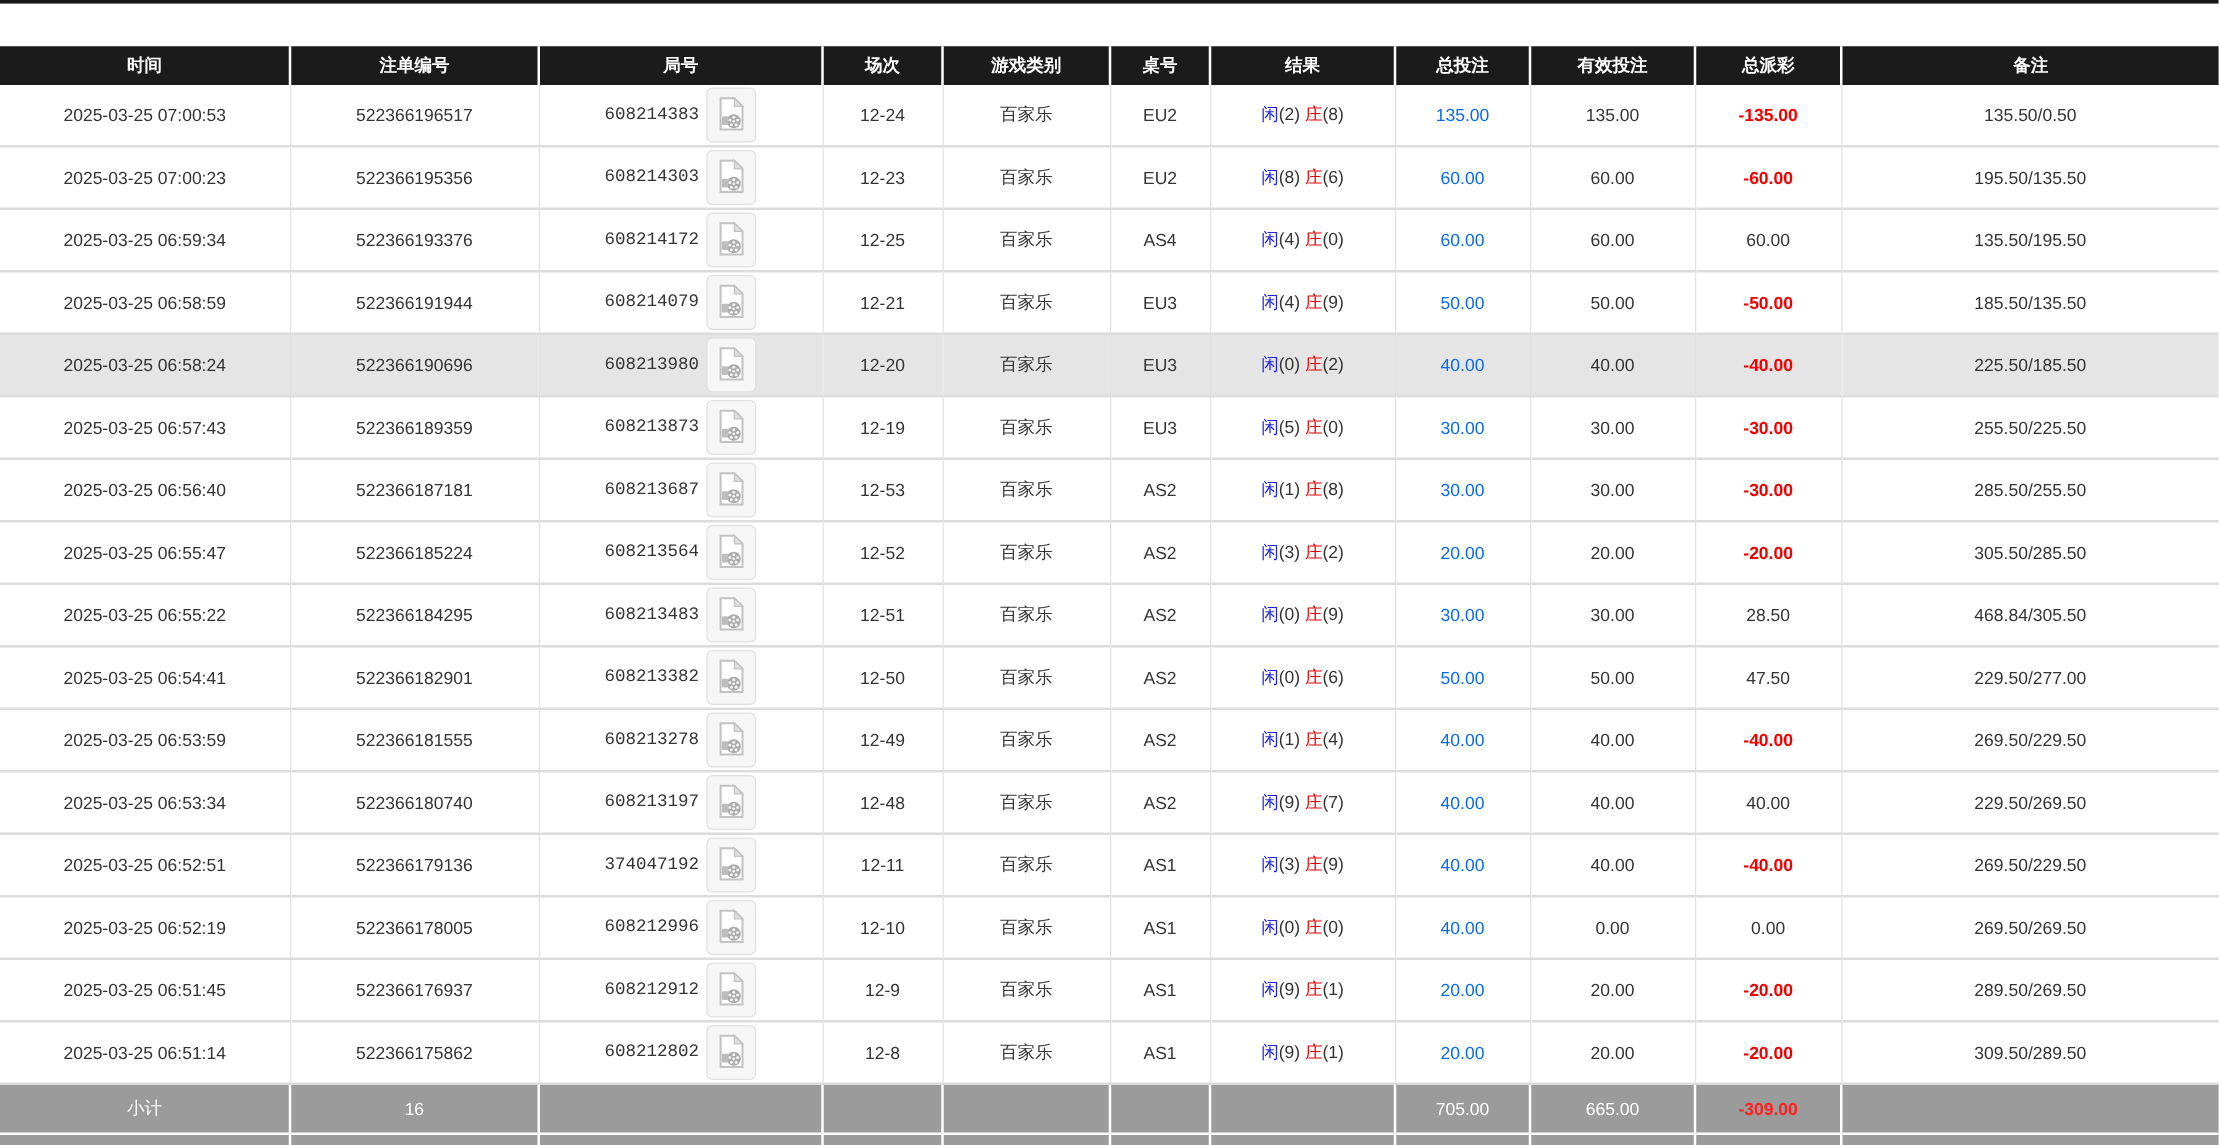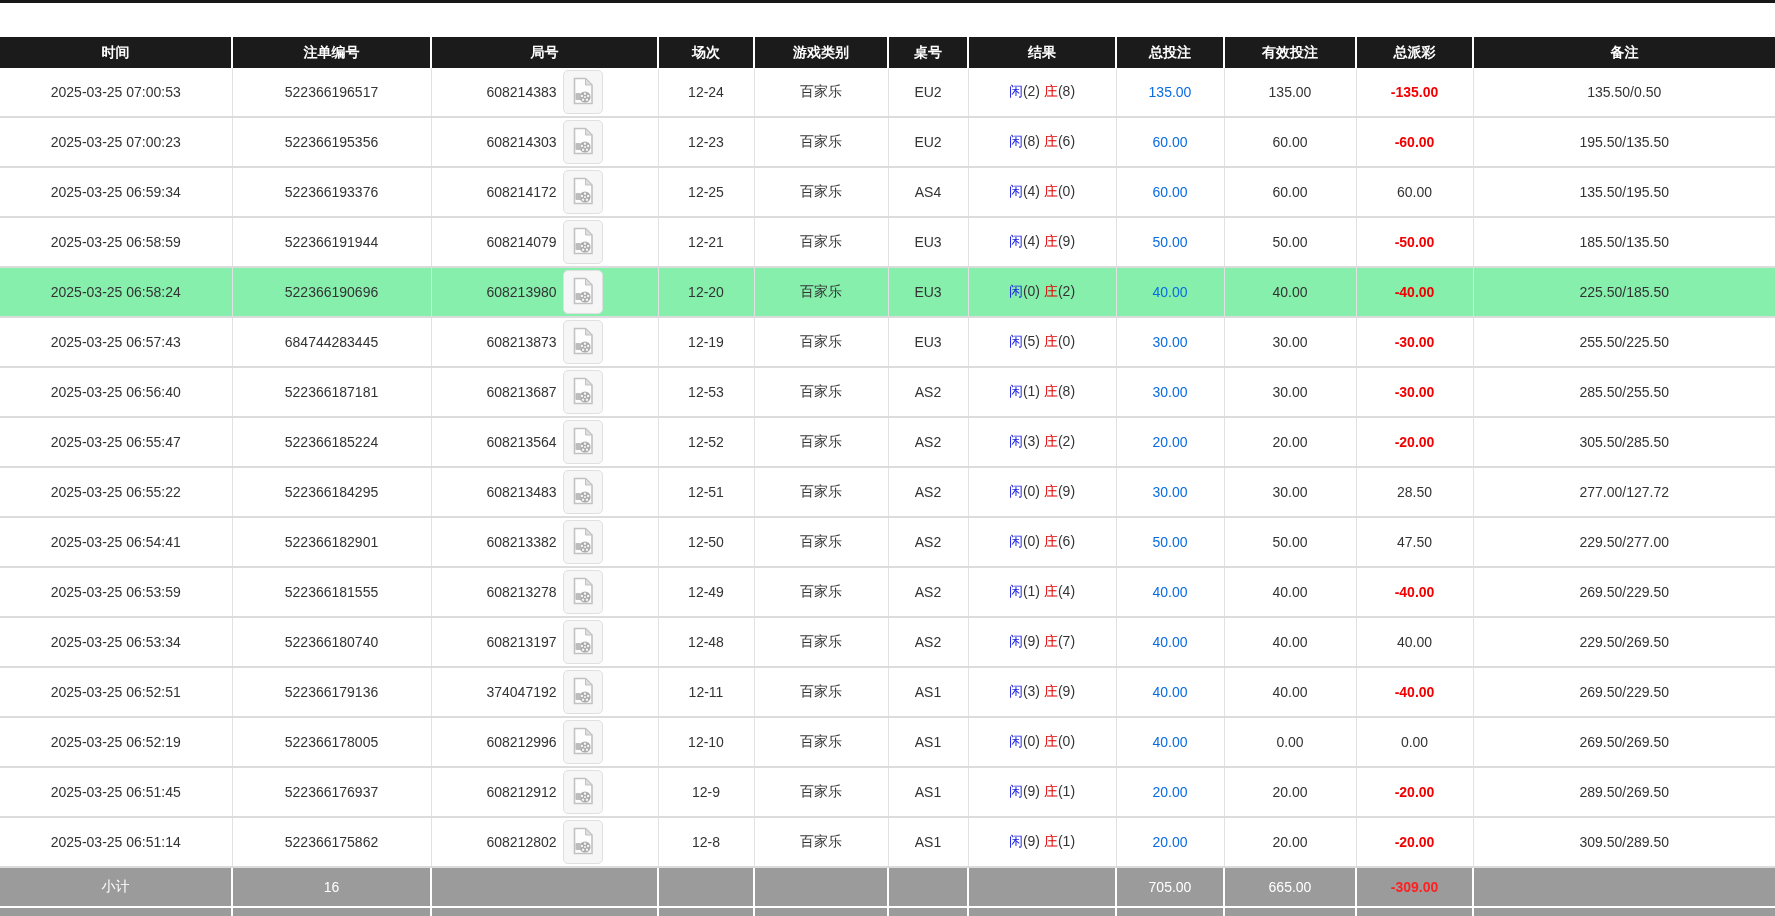--- a/index.html
+++ b/index.html
@@ -18,39 +18,39 @@
   thead th:last-child { border-right:none; }
 
   
   tbody td {
     background:#fff; height:48px; text-align:center; padding:0;
     border-right:1px solid #e2e2e2;
     border-bottom:2px solid #dcdcdc;
     overflow:hidden; white-space:nowrap;
   }
   tbody td:last-child { border-right:none; }
-  tbody tr.highlight td { background:#86efac; }
+  tbody tr.highlight td { background:#e5e5e5; }
 
   
   tfoot td {
     background:#9b9b9b; color:#fff; text-align:center; padding:0;
     border-right:2px solid #fff; border-top:2px solid #fff;
     font-size:14px;
   }
   tfoot tr.sub td { height:38px;margin-top:28px; }
   tfoot tr.grand td { height:36px; }
   tfoot td:last-child { border-right:none; }
 
   .amt-blue { color:#0a6ce4; cursor:pointer; }
   .neg { color:#f20000;font-weight:bold; }
   tfoot .neg { color:#ff2020; }
   .r-player { color:#1f24dd; }
   .r-banker { color:#e00000; }
 
-  .game-cell { display:flex; align-items:center; justify-content:center; gap:6px; }
+  .game-cell { display:flex; align-items:center; justify-content:center; gap:6px;font-family:Liberation Mono, monospace; }
   .video-btn {
     width:40px; height:44px; background:#f6f6f6;
     border:1px solid #e0e0e0; border-radius:5px;
     display:inline-flex; align-items:center; justify-content:center;
     cursor:pointer; padding:0;
   }
 </style>
 </head>
 <body>
 
@@ -396,21 +396,21 @@
         <td>
           <span>225.50/185.50</span>
         </td>
       </tr>
 
       <tr>
         <td>
           <span>2025-03-25 06:57:43</span>
         </td>
         <td>
-          <span>684744283445</span>
+          <span>522366189359</span>
         </td>
         <td>
           <div class="game-cell">
             <span>608213873</span>
             <button class="video-btn">
               <span>
                 <svg width="24" height="28" viewBox="0 0 24 28">
                   <path d="M3.5 1.5 h11 l6.5 6.5 v18.5 h-17.5 z" fill="#fdfdfd" stroke="#c2c2c2" stroke-width="1.6"></path>
                   <path d="M14.5 1.5 l6.5 6.5 h-6.5 z" fill="#dedede" stroke="#c2c2c2" stroke-width="1"></path>
                   <circle cx="14" cy="20" r="5.6" fill="#ababab"></circle>
@@ -607,21 +607,21 @@
         <td>
           <span class="amt-blue">30.00</span>
         </td>
         <td>
           <span>30.00</span>
         </td>
         <td>
           <span>28.50</span>
         </td>
         <td>
-          <span>277.00/127.72</span>
+          <span>468.84/305.50</span>
         </td>
       </tr>
 
       <tr>
         <td>
           <span>2025-03-25 06:54:41</span>
         </td>
         <td>
           <span>522366182901</span>
         </td>

